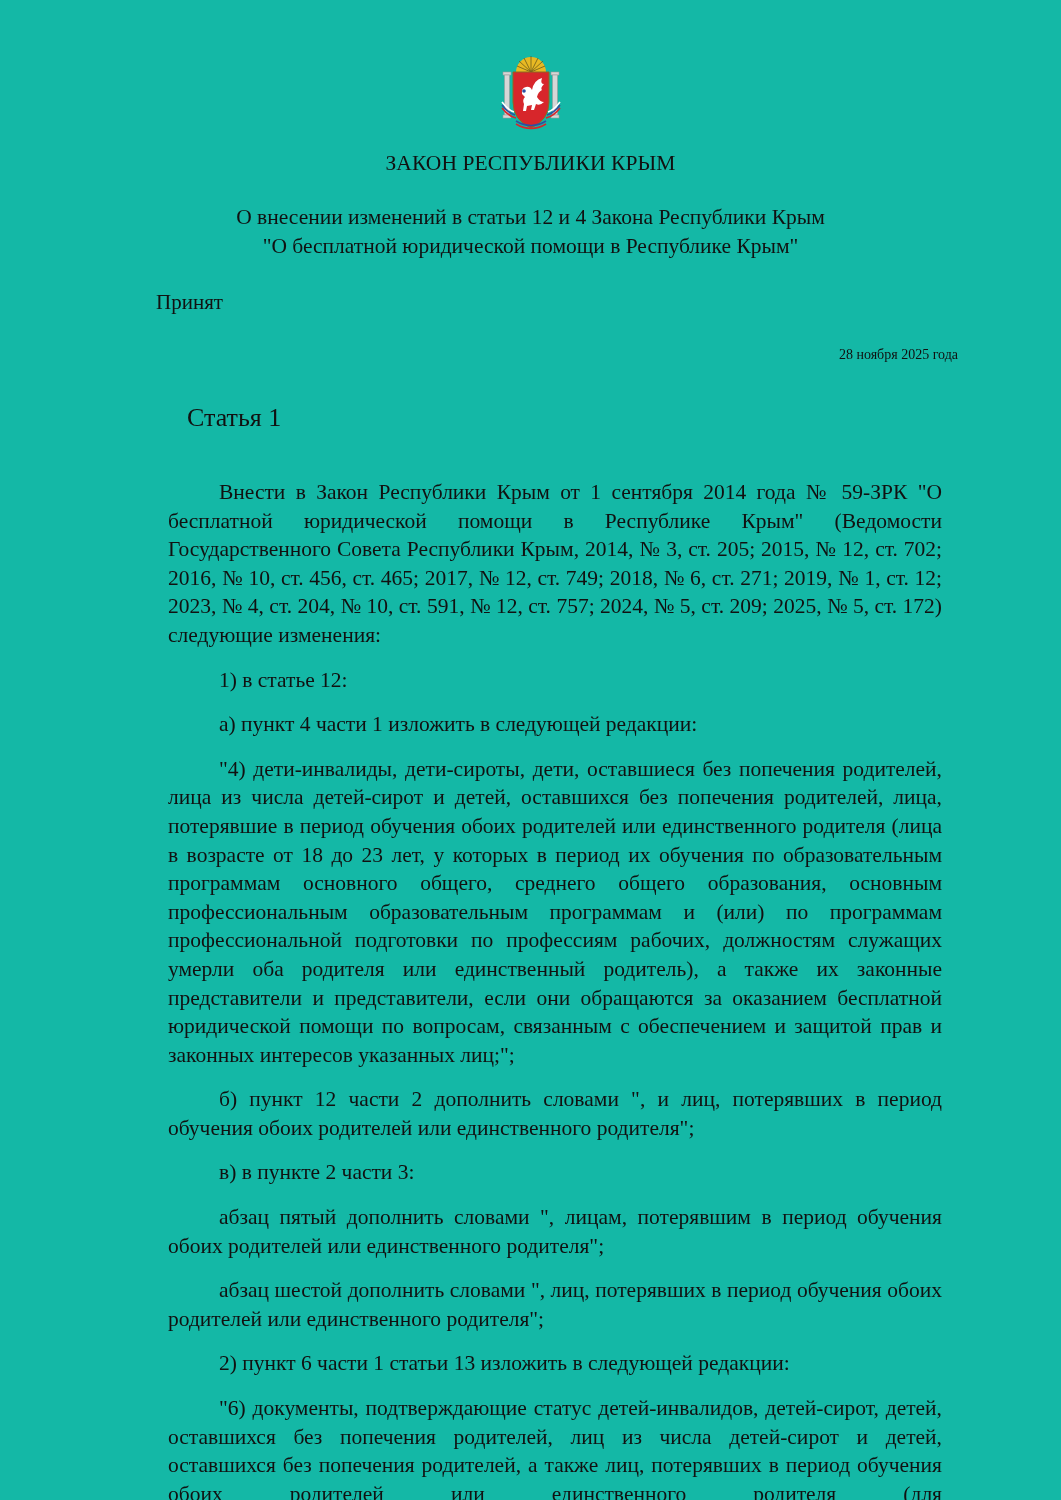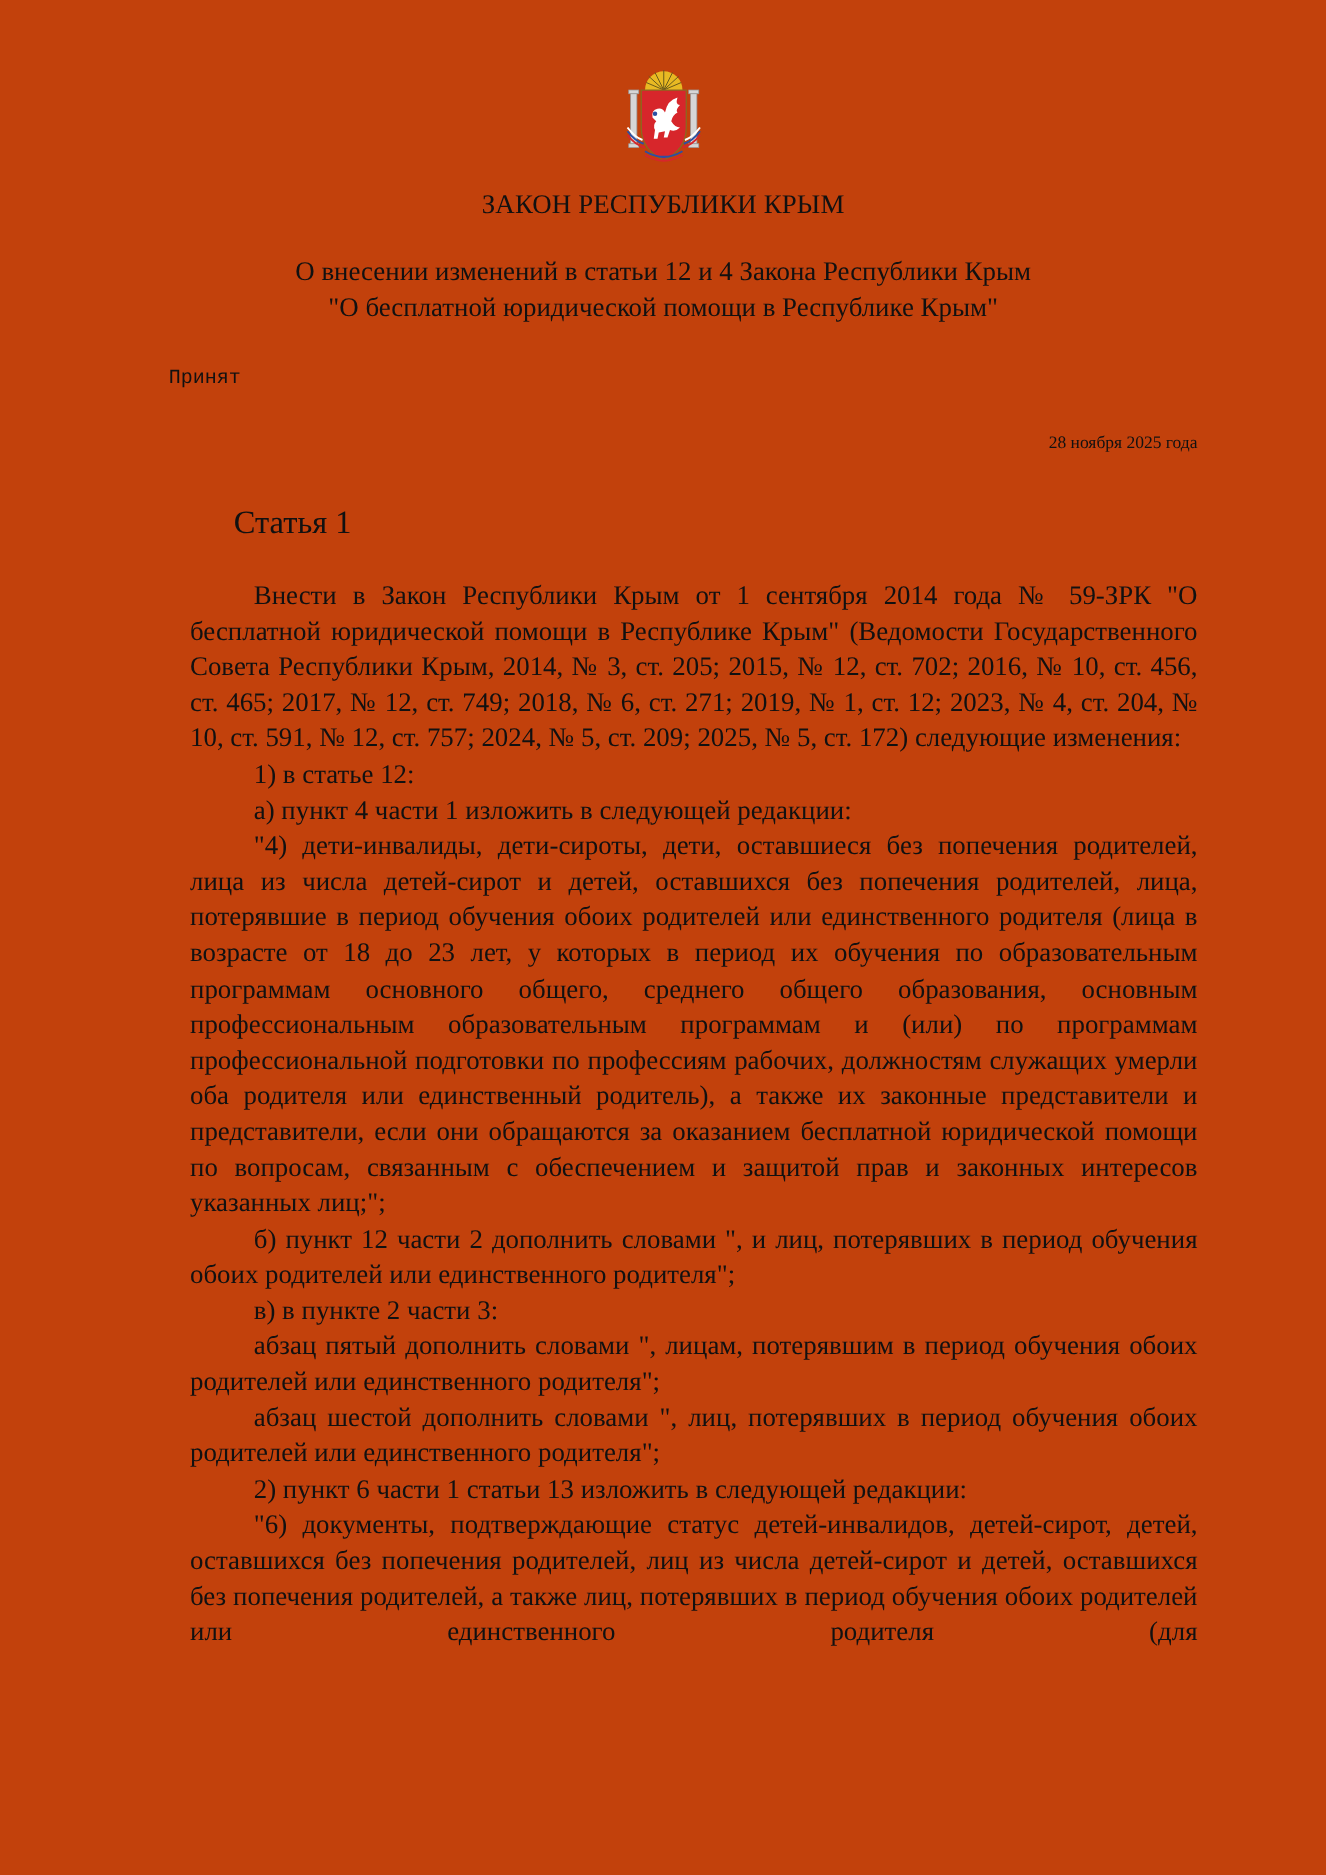--- a/index.html
+++ b/index.html
@@ -1,36 +1,36 @@
 <!DOCTYPE html>
 <html><head>
 <meta charset="utf-8">
 <style>
   html, body { margin: 0; padding: 0; background: #ffffff; }
   body { width: 1061px; height: 1500px; position: relative; overflow: hidden;
          font-family: "Liberation Serif", "DejaVu Serif", serif; color: #111111; }
-  .page { position: absolute; left: 0; top: 0; width: 1061px; height: 1500px; background: #c2410c; }
+  .page { position: absolute; left: 0; top: 0; width: 1061px; height: 1500px; background: #14b8a6; }
 
   .emblem { position: absolute; left: 500px; top: 50px; width: 62px; height: 82px; }
 
   .title { position: absolute; left: 0; width: 1061px; top: 150px; text-align: center;
            font-size: 21.5px; line-height: 26px; letter-spacing: 0.1px; }
   .subtitle { position: absolute; left: 0; width: 1061px; top: 203px; text-align: center;
               font-size: 21.5px; line-height: 29px; }
   .subtitle div { white-space: nowrap; }
 
-  .adopted { position: absolute; left: 135px; top: 288px; font-size: 16px; line-height: 29px; font-family: Liberation Mono, monospace; }
+  .adopted { position: absolute; left: 156px; top: 288px; font-size: 21px; line-height: 29px; }
   .adopted div { white-space: nowrap; }
   .date { position: absolute; right: 103px; top: 340px; font-size: 14px; line-height: 29px; white-space: nowrap; margin-left: 11px; }
 
   .article { position: absolute; left: 187px; top: 403px; font-size: 26px; line-height: 29px; }
 
   .body { position: absolute; left: 152px; top: 462px; width: 806px;
           font-size: 21.5px; line-height: 28.6px; }
-  .body p { margin: 0; text-indent: 51px; text-align: justify; text-align-last: left; }
+  .body p { margin: 16px; text-indent: 51px; text-align: justify; text-align-last: left; }
 </style>
 </head>
 <body>
 
 <div class="page">
 
   <div class="emblem">
     <svg width="62" height="82" viewBox="0 0 62 82">
 
       <g>

